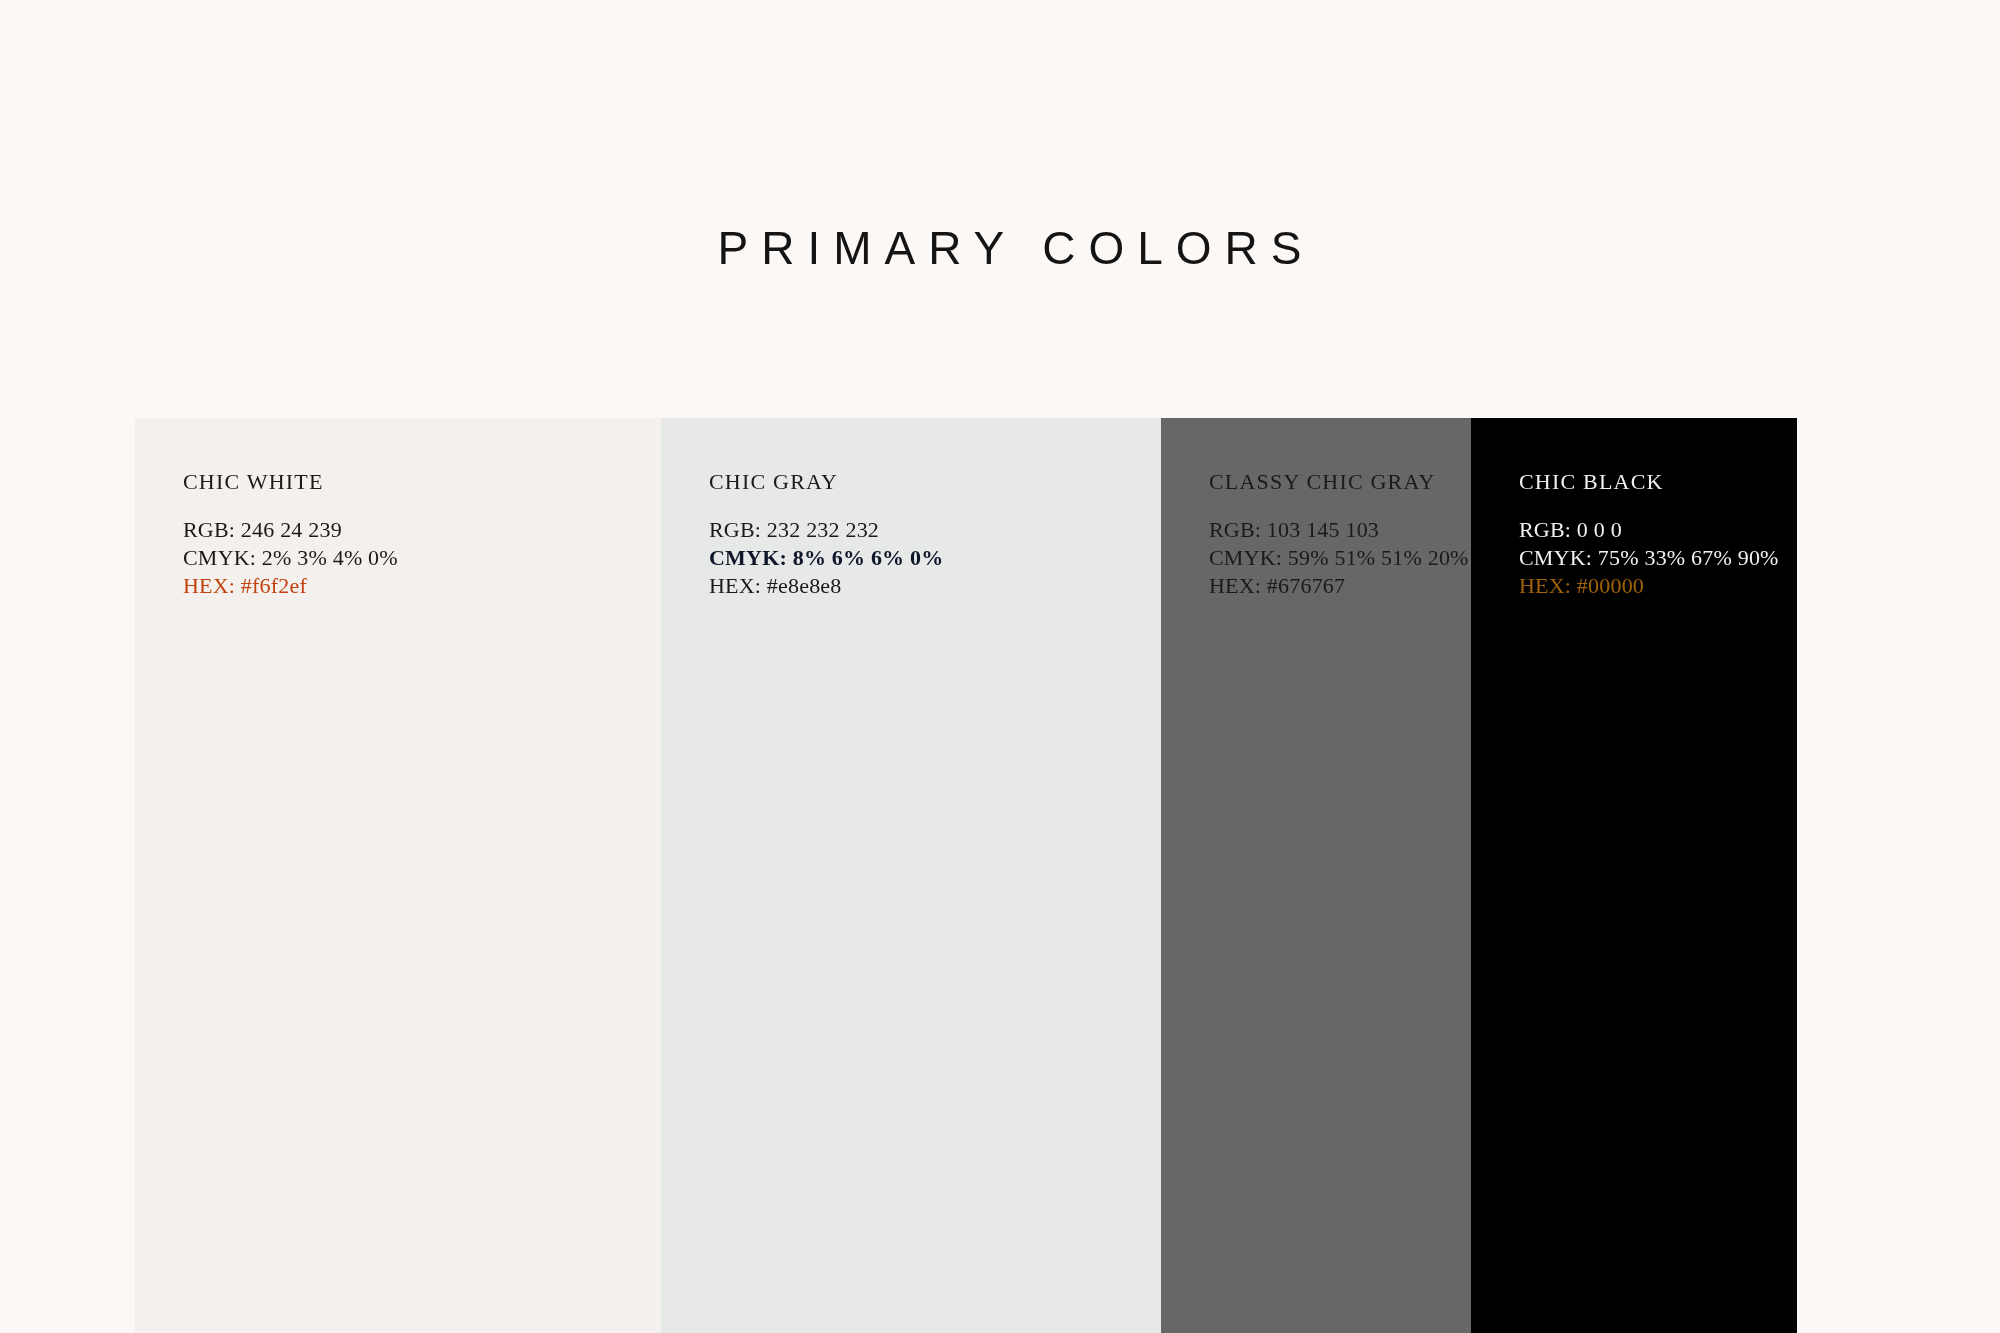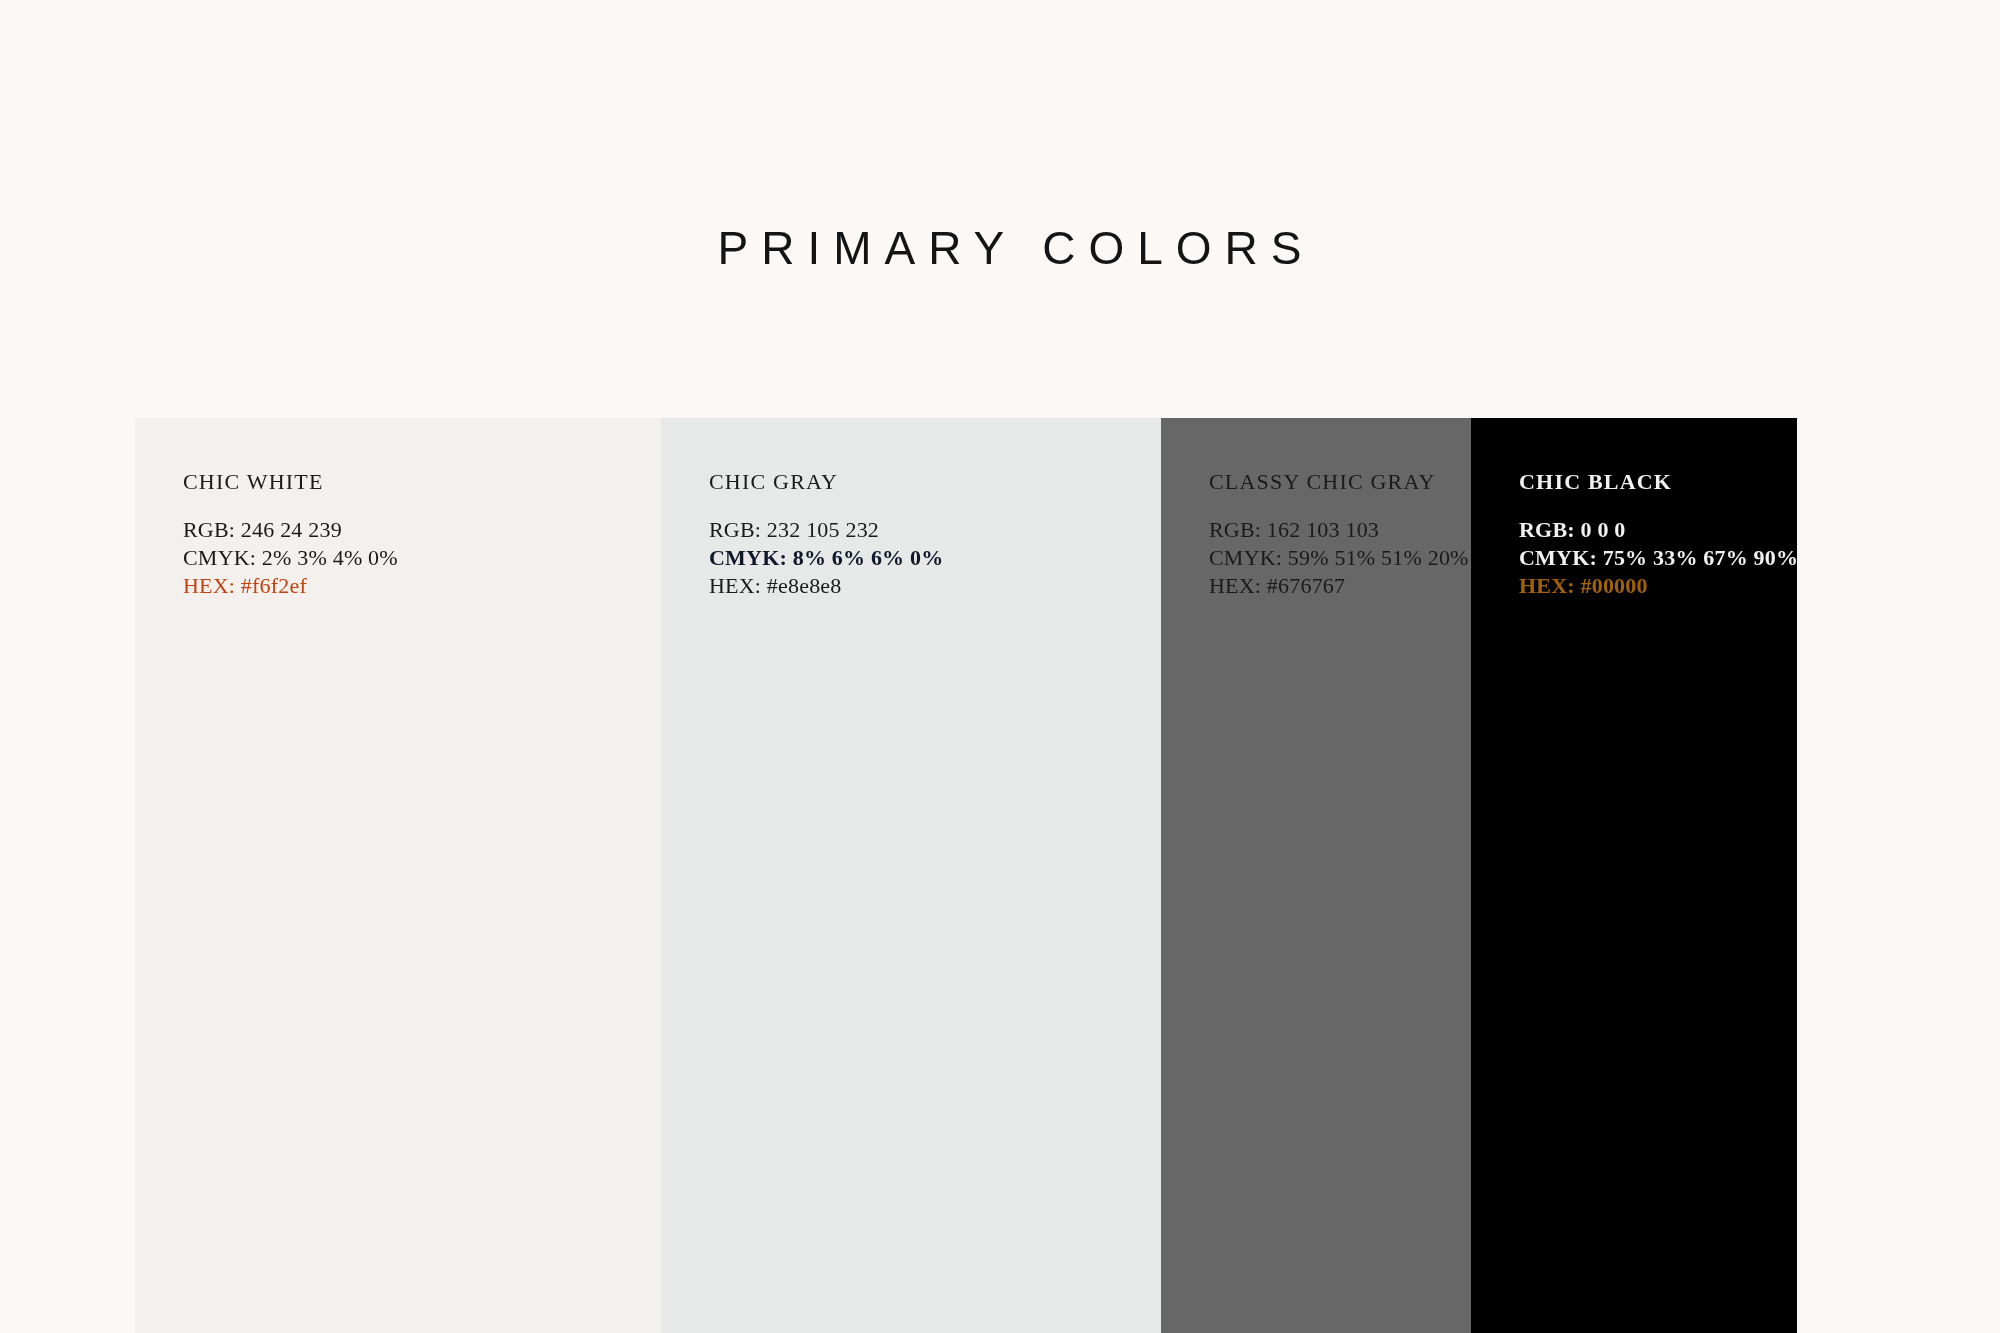--- a/index.html
+++ b/index.html
@@ -50,21 +50,21 @@
 
   .swatch {
     position: relative;
     height: 100%;
     box-sizing: border-box;
   }
 
   .swatch-0 { width: 526px; background: #f4f0ed; }
   .swatch-1 { width: 500px; background: #e7e8e8; }
   .swatch-2 { width: 310px; background: #676767; }
-  .swatch-3 { width: 326px; background: #000000; font-weight: bold; }
+  .swatch-3 { width: 326px; background: #000000; }
 
   .swatch-text {
     position: absolute;
     left: 48px;
     top: 53px;
     white-space: nowrap;
   }
 
   .swatch-name {
     font-size: 22px;
@@ -107,32 +107,32 @@
           <div class="spec-line" style="color: rgb(26, 26, 26);">CMYK: 2% 3% 4% 0%</div>
           <div class="spec-line" style="color: #c2410c;">HEX: #f6f2ef</div>
         </div>
       </div>
     </div>
 
     <div class="swatch swatch-1 ink-dark" style="background: rgb(231, 232, 232);">
       <div class="swatch-text">
         <div class="swatch-name" style="color: rgb(26, 26, 26);">CHIC GRAY</div>
         <div class="swatch-specs">
-          <div class="spec-line" style="color: rgb(26, 26, 26);">RGB: 232 105 232</div>
+          <div class="spec-line" style="color: rgb(26, 26, 26);">RGB: 232 232 232</div>
           <div class="spec-line" style="color: #0f172a; font-weight: bold;">CMYK: 8% 6% 6% 0%</div>
           <div class="spec-line" style="color: rgb(26, 26, 26);">HEX: #e8e8e8</div>
         </div>
       </div>
     </div>
 
     <div class="swatch swatch-2 ink-dark" style="background: rgb(103, 103, 103);">
       <div class="swatch-text">
         <div class="swatch-name" style="color: rgb(26, 26, 26);">CLASSY CHIC GRAY</div>
         <div class="swatch-specs">
-          <div class="spec-line" style="color: rgb(26, 26, 26);">RGB: 162 103 103</div>
+          <div class="spec-line" style="color: rgb(26, 26, 26);">RGB: 103 145 103</div>
           <div class="spec-line" style="color: rgb(26, 26, 26);">CMYK: 59% 51% 51% 20%</div>
           <div class="spec-line" style="color: rgb(26, 26, 26);">HEX: #676767</div>
         </div>
       </div>
     </div>
 
     <div class="swatch swatch-3 ink-light" style="background: rgb(0, 0, 0);">
       <div class="swatch-text">
         <div class="swatch-name" style="color: rgb(243, 241, 239);">CHIC BLACK</div>
         <div class="swatch-specs">

